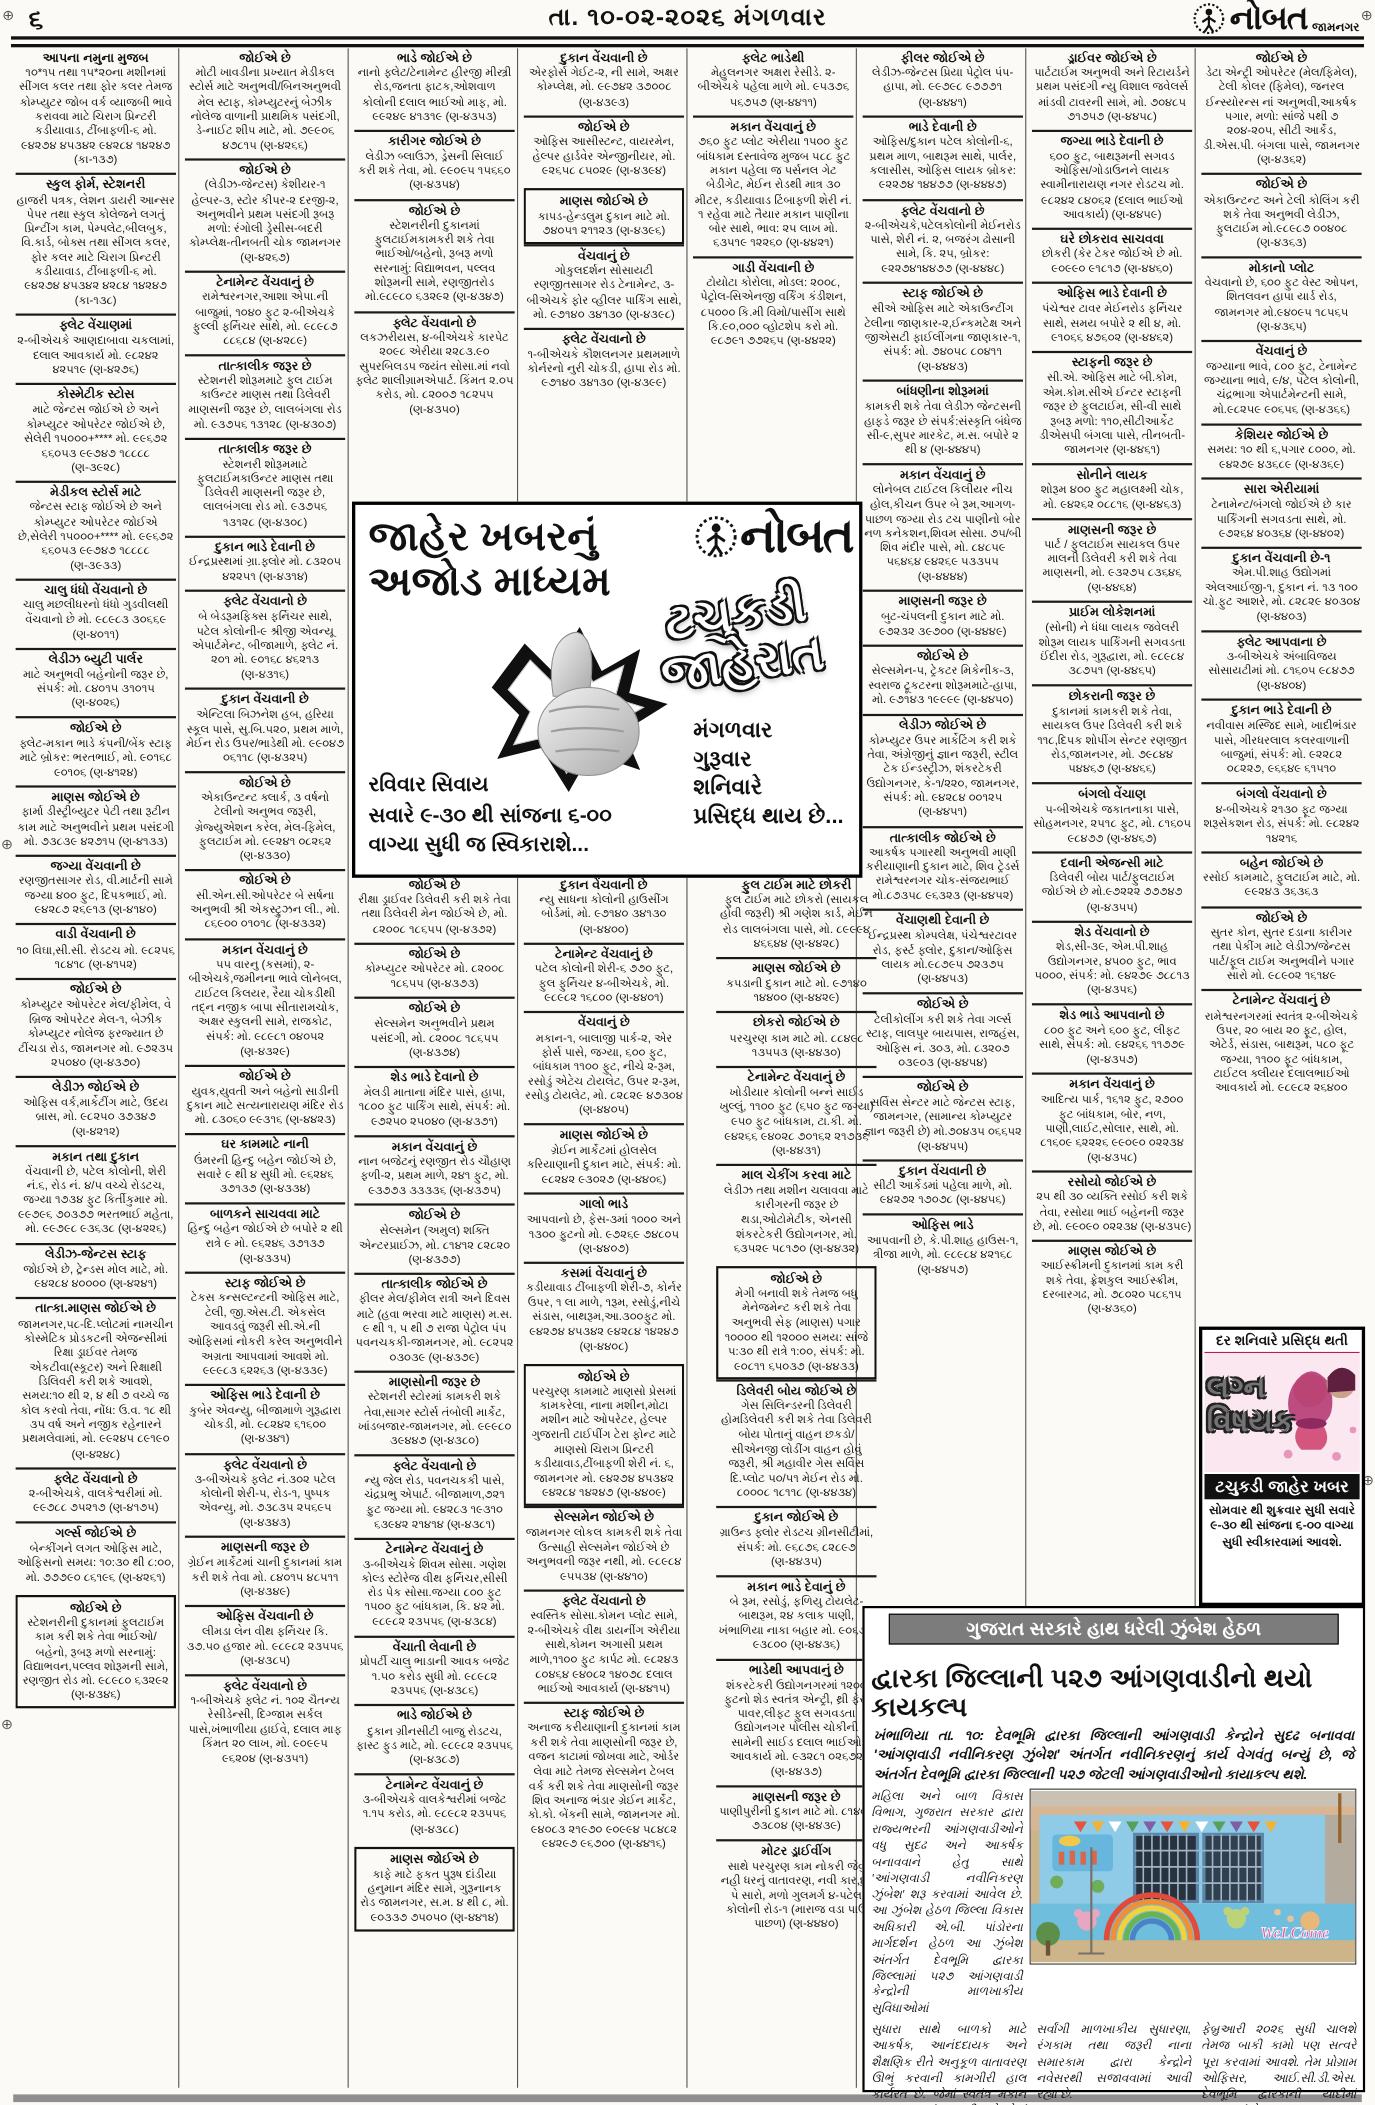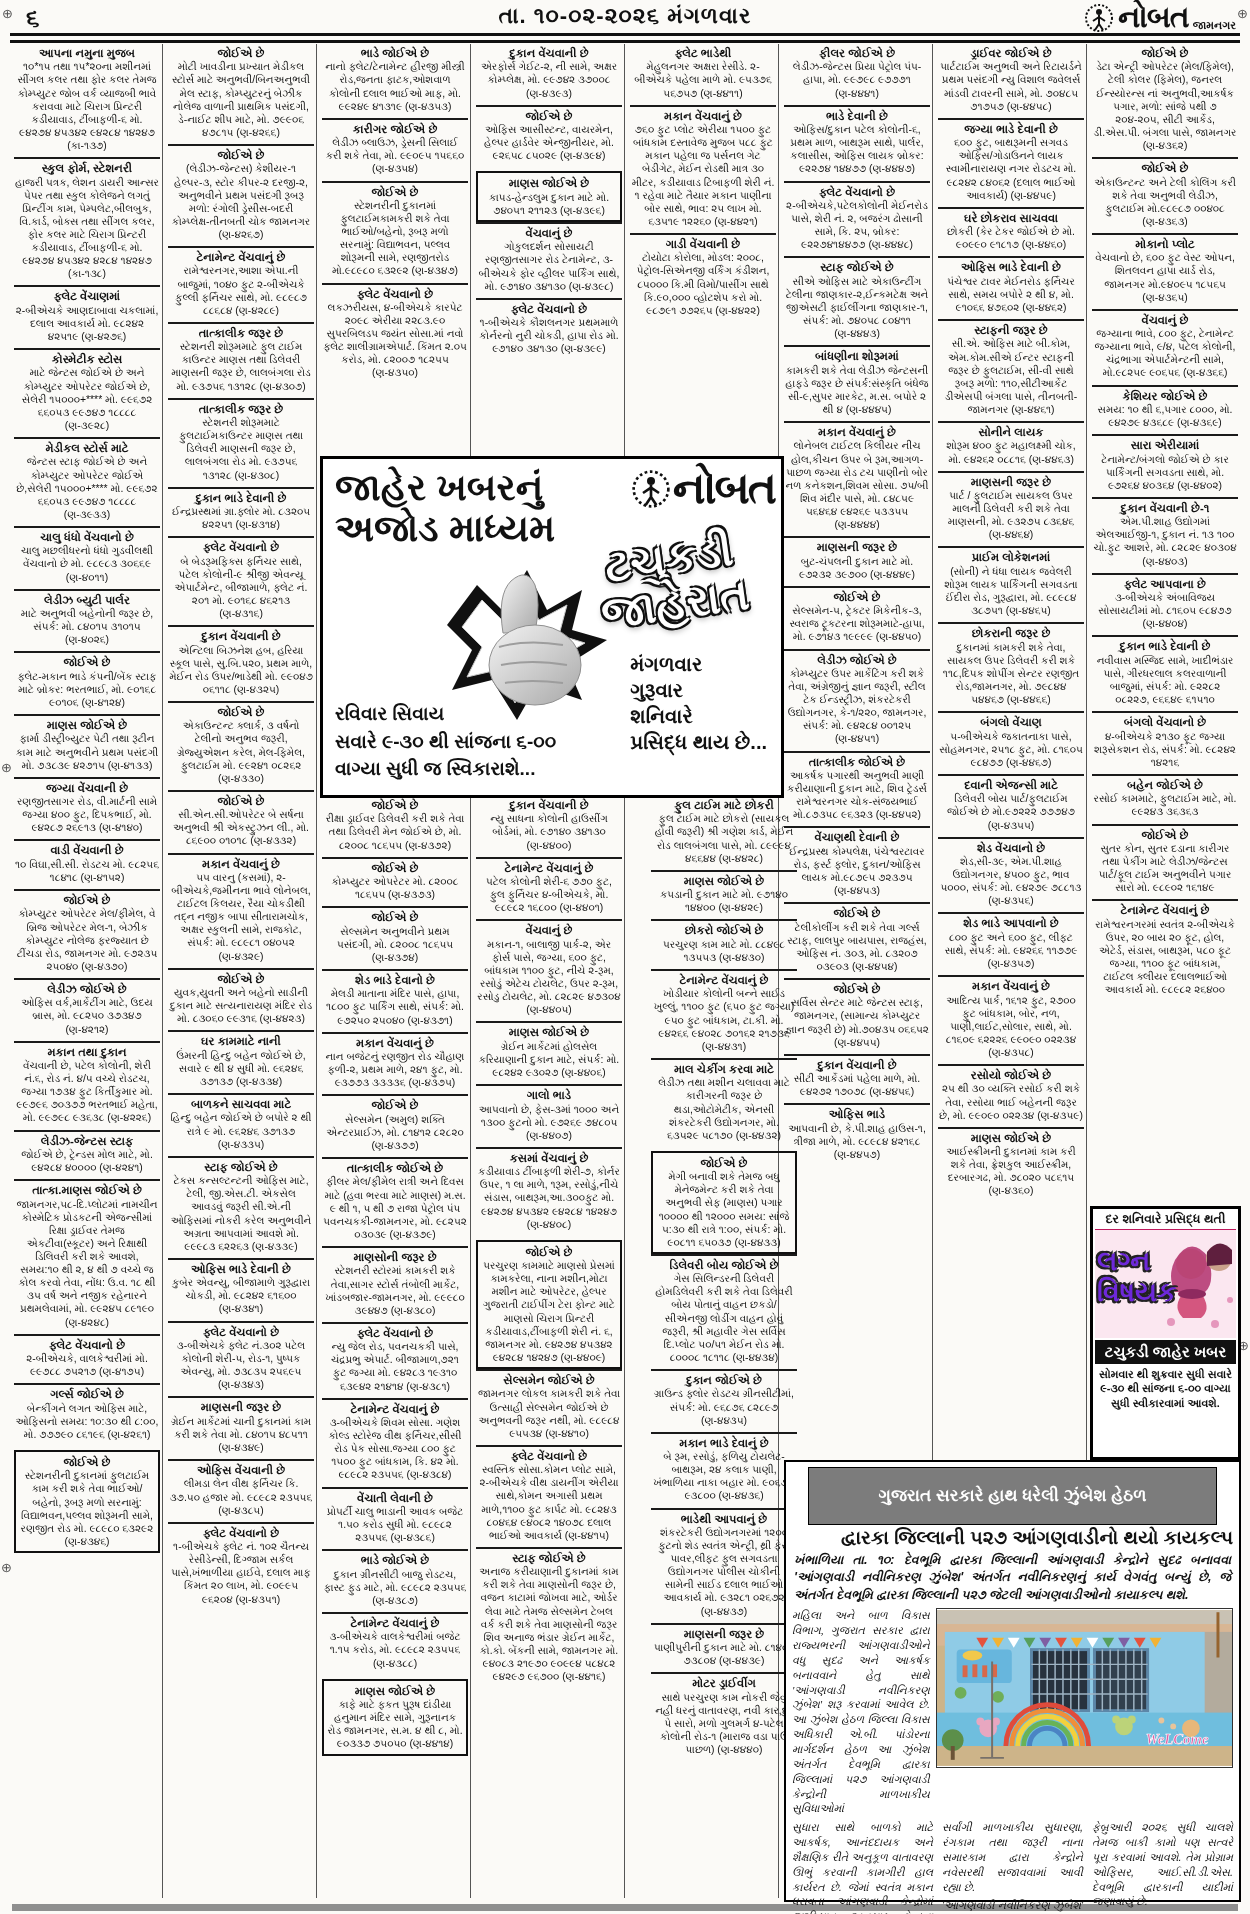--- a/index.html
+++ b/index.html
@@ -30,28 +30,28 @@
   .promo .bigout{position:absolute;right:4px;top:76px;width:210px;text-align:center;transform:rotate(-8deg);
     font-size:44px;font-weight:900;line-height:1.05;color:#fff;
     text-shadow:-2px -2px 0 #111,2px -2px 0 #111,-2px 2px 0 #111,2px 2px 0 #111,0 3px 6px #999;}
   .promo .days{position:absolute;right:14px;top:192px;font-size:20px;font-weight:bold;line-height:1.3;text-align:left;}
   .promo .notes{position:absolute;left:12px;bottom:12px;font-size:19px;font-weight:bold;line-height:1.45;}
   .promo svg.hand{position:absolute;left:84px;top:56px;}
   
   .wed{position:absolute;left:1090px;top:1206px;width:151px;height:254px;background:#fff;border:3px solid #000;z-index:6;box-sizing:border-box;padding:2px;}
   .wed .top{font-size:12.5px;font-weight:bold;text-align:center;line-height:1.2;border-bottom:1px solid #be185d;padding:1px 0 2px;}
   .wed .illus{position:relative;height:108px;background:#fbe7f0;overflow:hidden;}
-  .wed .bigout{position:absolute;left:2px;top:16px;z-index:2;font-size:27px;font-weight:900;line-height:1.15;color:#6d28d9;
+  .wed .bigout{position:absolute;left:2px;top:16px;z-index:2;font-size:27px;font-weight:900;line-height:1.15;color:#737373;
     text-shadow:-2px -2px 0 #222,2px -2px 0 #222,-2px 2px 0 #222,2px 2px 0 #222;}
   .wed .bar{background:#111;color:#fff;font-size:15px;font-weight:bold;text-align:center;padding:3px 0;margin-top:2px;}
   .wed .note{font-size:11px;font-weight:bold;text-align:center;line-height:1.3;padding-top:3px;}
   
   .article{position:absolute;left:784px;top:1460px;width:457px;height:442px;background:#fff;border:2px solid #000;z-index:6;box-sizing:border-box;padding:5px 6px;}
-  .kicker{margin:0 16px;background:#7c7c7c;border:1px solid #000;color:#fff;text-align:center;font-size:17px;font-weight:bold;padding:18px 0;}
-  .headline{font-size:19px;font-weight:900;text-align:right;line-height:1.1;margin:3px 0 3px;}
+  .kicker{margin:0 16px;background:#7c7c7c;border:1px solid #000;color:#fff;text-align:center;font-size:17px;font-weight:bold;padding:3px 0;}
+  .headline{font-size:24px;font-weight:900;text-align:left;line-height:1.1;margin:19px 0 3px;}
   .lead{font-size:12.5px;font-weight:bold;font-style:italic;line-height:1.4;text-align:justify;margin:1px 2px 4px;}
   .artrow{display:flex;gap:6px;font-family:Liberation Serif, serif;}
   .artleft{width:140px;font-size:11px;line-height:1.35;text-align:justify;font-style:italic;}
   .photo{border:1px solid #333;}
   .artcols{margin-top:4px;column-count:3;column-gap:9px;font-size:11px;line-height:1.35;text-align:justify;font-style:italic;}
   .artcols p{margin:0 0 4px;}
   .botbar{position:absolute;left:12px;right:12px;top:1904px;height:7px;background:#8f8f8f;}
 </style>
 </head>
 <body>

